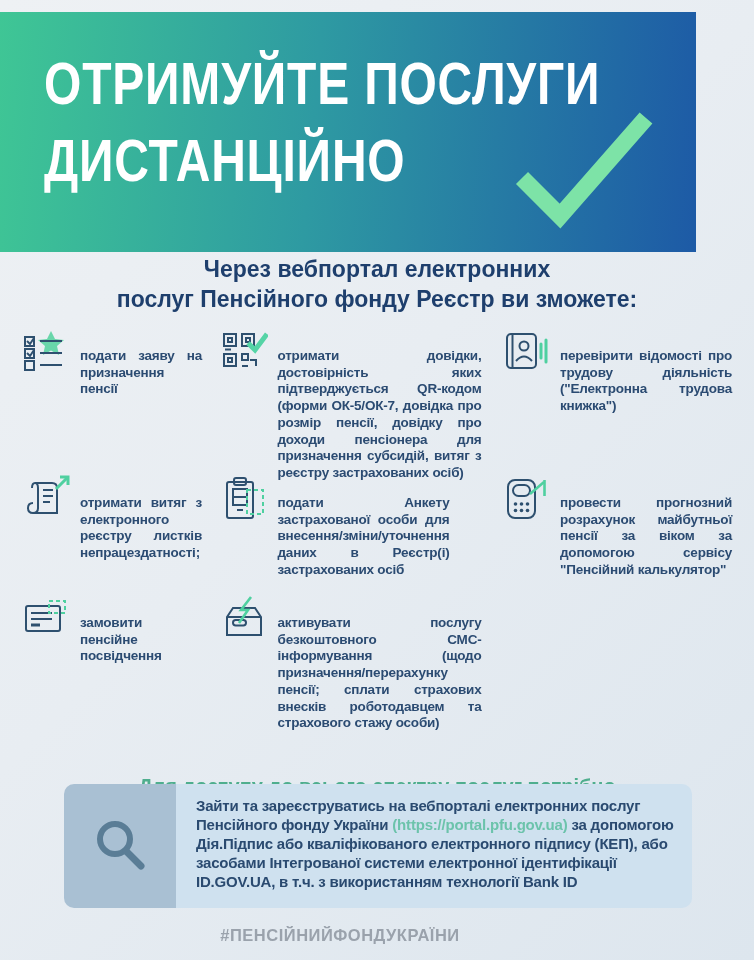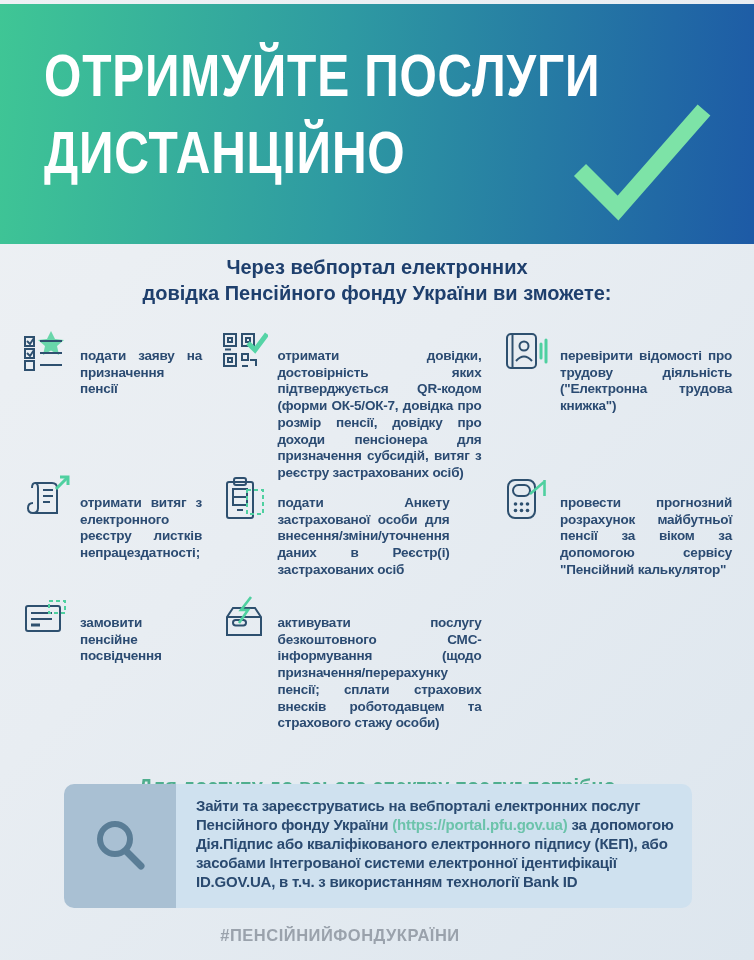--- a/index.html
+++ b/index.html
@@ -9,22 +9,22 @@
     position: relative;
     width: 754px;
     height: 960px;
     overflow: hidden;
     background: linear-gradient(135deg, #eef1f4 0%, #e8edf2 45%, #dde6ee 100%);
   }
 
   
   .header {
     position: absolute;
-    left: 0; top: 4px;
-    width: 754px; height: 240px;
+    left: 0; top: 12px;
+    width: 696px; height: 240px;
     background: linear-gradient(95deg, #3fc695 0%, #2e9aa2 45%, #1d5aa6 100%);
   }
   .header-title {
     position: absolute;
     left: 44px; top: 34px;
     color: #ffffff;
     font-weight: 700;
     font-size: 60px;
     line-height: 1.28;
     letter-spacing: 1px;
@@ -38,21 +38,21 @@
   }
 
   
   .intro {
     position: absolute;
     left: 0; top: 254px;
     width: 754px;
     text-align: center;
     color: #1e3f6d;
     font-weight: 700;
-    font-size: 20px;
+    font-size: 23px;
     line-height: 1.32;
   }
 
   
   .grid {
     position: absolute;
     left: 0; top: 328px;
     width: 754px;
     padding: 0 22px;
     display: grid;
@@ -138,21 +138,21 @@
       <span>ОТРИМУЙТЕ ПОСЛУГИ</span><br>
       <span>ДИСТАНЦІЙНО</span>
     </div>
     <svg class="header-check" width="150" height="120" viewBox="0 0 150 120">
       <path d="M14 68 L52 106 L138 8" fill="none" stroke="#7de3a7" stroke-width="17" stroke-linecap="butt"></path>
     </svg>
   </div>
 
   <p class="intro">
     <span>Через вебпортал електронних</span><br>
-    <span>довідка Пенсійного фонду України ви зможете:</span>
+    <span>послуг Пенсійного фонду Реєстр ви зможете:</span>
   </p>
 
   <div class="grid">
 
     <div class="service c1">
       <span class="icon">
         <svg width="48" height="48" viewBox="0 0 48 48">
           <polygon points="29,3 33,11 42,12 35,18 37,27 29,22.5 21,27 23,18 16,12 25,11" fill="#5bd3a2" opacity="0.9"></polygon>
           <g fill="none" stroke="#2e506f" stroke-width="2">
             <rect x="3" y="9" width="9" height="9"></rect>

